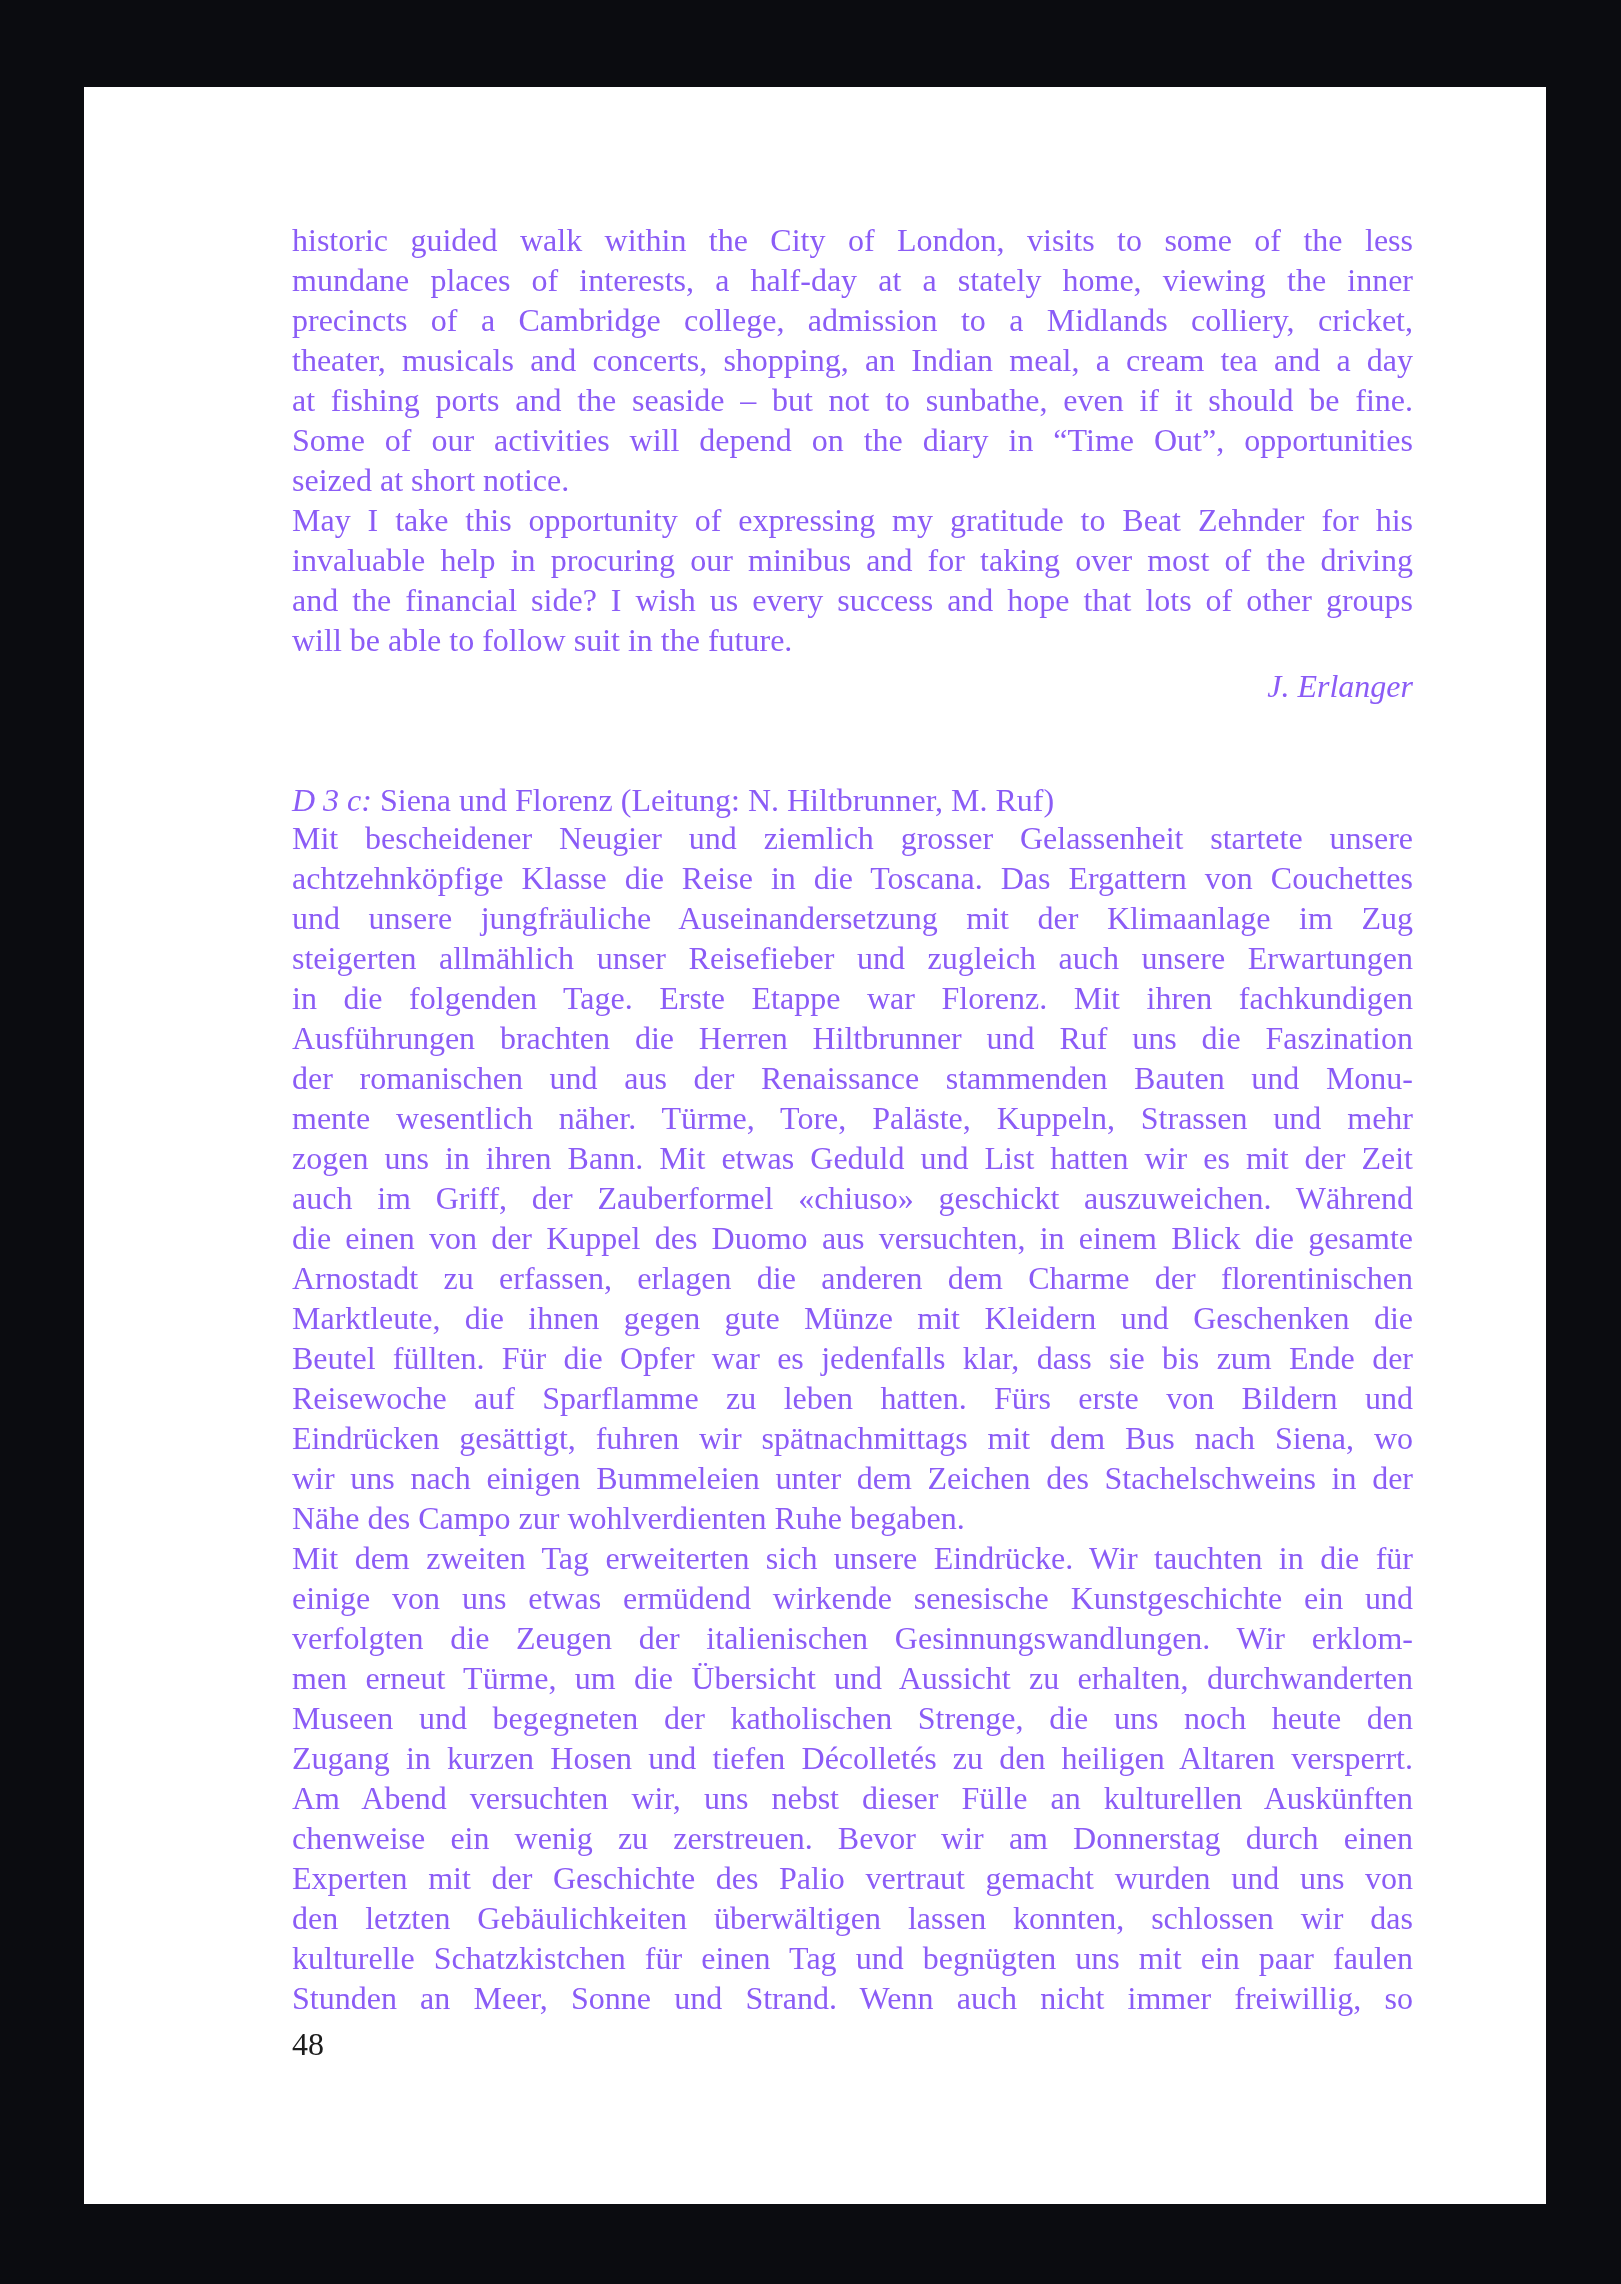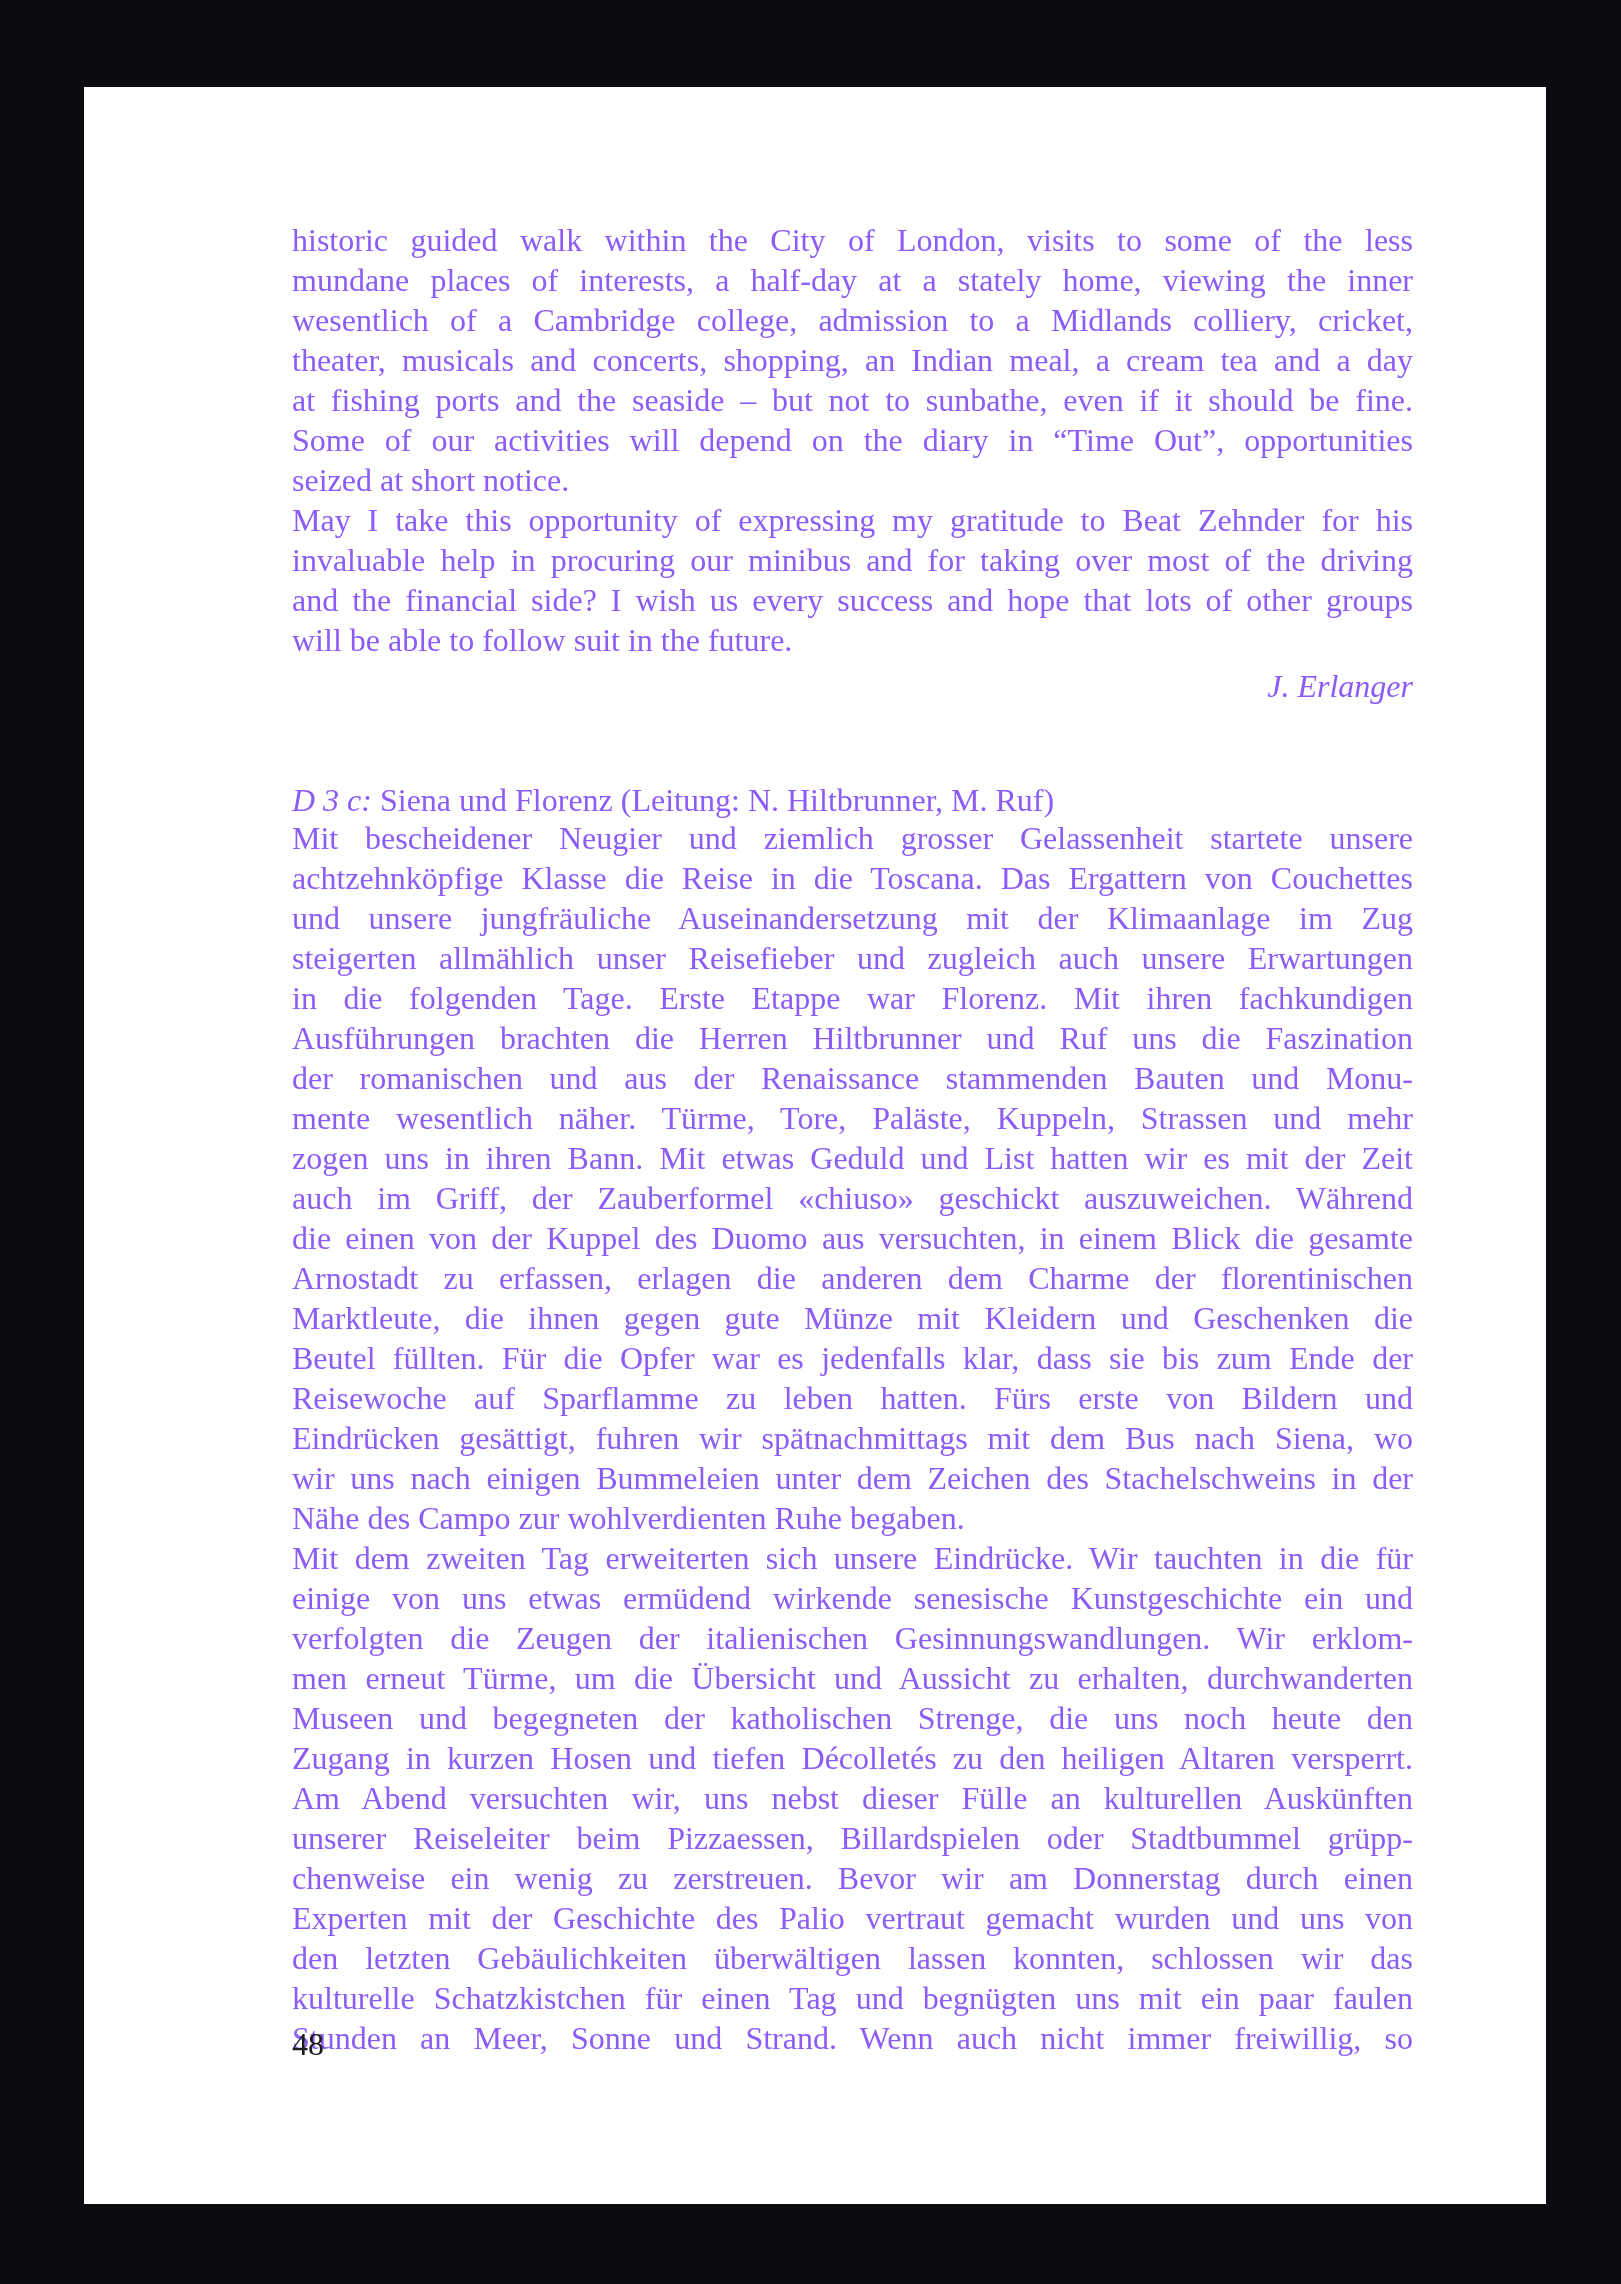--- a/index.html
+++ b/index.html
@@ -62,21 +62,21 @@
     }
   </style>
 </head>
 <body>
 
 <div class="page">
 
   <div class="text-block" style="top: 133px;">
     <span class="line">historic guided walk within the City of London, visits to some of the less</span>
     <span class="line">mundane places of interests, a half-day at a stately home, viewing the inner</span>
-    <span class="line">wesentlich of a Cambridge college, admission to a Midlands colliery, cricket,</span>
+    <span class="line">precincts of a Cambridge college, admission to a Midlands colliery, cricket,</span>
     <span class="line">theater, musicals and concerts, shopping, an Indian meal, a cream tea and a day</span>
     <span class="line">at fishing ports and the seaside – but not to sunbathe, even if it should be fine.</span>
     <span class="line">Some of our activities will depend on the diary in “Time Out”, opportunities</span>
     <span class="line last">seized at short notice.</span>
     <span class="line">May I take this opportunity of expressing my gratitude to Beat Zehnder for his</span>
     <span class="line">invaluable help in procuring our minibus and for taking over most of the driving</span>
     <span class="line">and the financial side? I wish us every success and hope that lots of other groups</span>
     <span class="line last">will be able to follow suit in the future.</span>
     <span class="signature">J. Erlanger</span>
   </div>
@@ -104,21 +104,20 @@
     <span class="line">Eindrücken gesättigt, fuhren wir spätnachmittags mit dem Bus nach Siena, wo</span>
     <span class="line">wir uns nach einigen Bummeleien unter dem Zeichen des Stachelschweins in der</span>
     <span class="line last">Nähe des Campo zur wohlverdienten Ruhe begaben.</span>
     <span class="line">Mit dem zweiten Tag erweiterten sich unsere Eindrücke. Wir tauchten in die für</span>
     <span class="line">einige von uns etwas ermüdend wirkende senesische Kunstgeschichte ein und</span>
     <span class="line">verfolgten die Zeugen der italienischen Gesinnungswandlungen. Wir erklom-</span>
     <span class="line">men erneut Türme, um die Übersicht und Aussicht zu erhalten, durchwanderten</span>
     <span class="line">Museen und begegneten der katholischen Strenge, die uns noch heute den</span>
     <span class="line">Zugang in kurzen Hosen und tiefen Décolletés zu den heiligen Altaren versperrt.</span>
     <span class="line">Am Abend versuchten wir, uns nebst dieser Fülle an kulturellen Auskünften</span>
-    <span class="line">unserer Reiseleiter beim Pizzaessen, Billardspielen oder Stadtbummel grüpp-</span>
     <span class="line">chenweise ein wenig zu zerstreuen. Bevor wir am Donnerstag durch einen</span>
     <span class="line">Experten mit der Geschichte des Palio vertraut gemacht wurden und uns von</span>
     <span class="line">den letzten Gebäulichkeiten überwältigen lassen konnten, schlossen wir das</span>
     <span class="line">kulturelle Schatzkistchen für einen Tag und begnügten uns mit ein paar faulen</span>
     <span class="line">Stunden an Meer, Sonne und Strand. Wenn auch nicht immer freiwillig, so</span>
   </div>
 
   <div class="page-number">48</div>
 </div>
 

